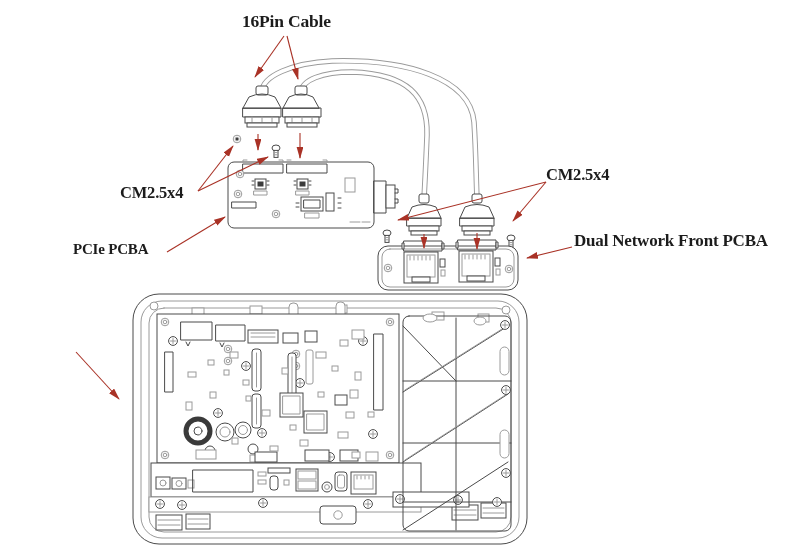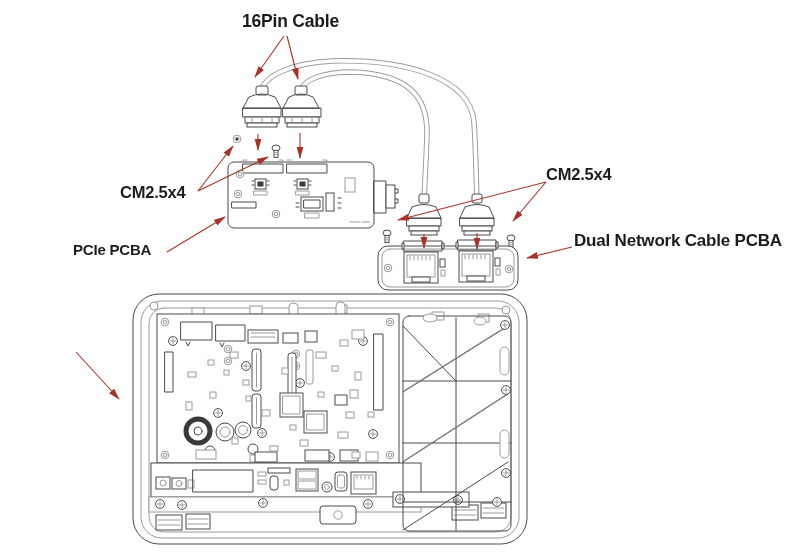--- a/index.html
+++ b/index.html
@@ -1,17 +1,17 @@
 <!DOCTYPE html>
 <html style="--line: #4a4a4a; --line-light: #9a9a9a; --arrow: #a93226; --text: #1c1c1c; --fill: #ffffff;"><head>
 <meta charset="utf-8">
 <style>
   html,body{margin:0;padding:0;background:#fff;}
   #stage{position:relative;width:800px;height:557px;background:var(--fill,#fff);overflow:hidden;
-         font-family:Liberation Sans, sans-serif;}
+         font-family:Liberation Serif, serif;}
   svg{position:absolute;left:0;top:0;}
   .lbl{position:absolute;font-weight:600;color:var(--text,#1c1c1c);white-space:nowrap;letter-spacing:-0.2px;}
   .ol{fill:none;stroke:var(--line,#4a4a4a);stroke-width:1;stroke-linecap:round;stroke-linejoin:round}
   .oll{fill:none;stroke:var(--line-light,#9a9a9a);stroke-width:1;stroke-linecap:round;stroke-linejoin:round}
   .fw{fill:#fff;stroke:var(--line,#4a4a4a);stroke-width:1}
   .fwl{fill:#fff;stroke:var(--line-light,#9a9a9a);stroke-width:1}
   .dark{fill:#3c3c3c;stroke:none}
   .arrow{fill:none;stroke:var(--arrow,#a93226);stroke-width:1.1;marker-end:url(#ah)}
   .ah{fill:var(--arrow,#a93226)}
   .cable-out{fill:none;stroke:var(--line-light,#9a9a9a);stroke-width:5.5}
@@ -351,15 +351,15 @@
   </svg>
 
   <div class="lbl" style="left:242px;top:11px;font-size:17.5px">16Pin Cable</div>
 
   <div class="lbl" style="left:120px;top:183px;font-size:16.5px">CM2.5x4</div>
 
   <div class="lbl" style="left:73px;top:241px;font-size:15px">PCIe PCBA</div>
 
   <div class="lbl" style="left:546px;top:165px;font-size:16.5px">CM2.5x4</div>
 
-  <div class="lbl" style="left:574px;top:231px;font-size:17px">Dual Network Cable PCBA</div>
+  <div class="lbl" style="left:574px;top:231px;font-size:17px">Dual Network Front PCBA</div>
 
 </div>
 
 </body></html>

